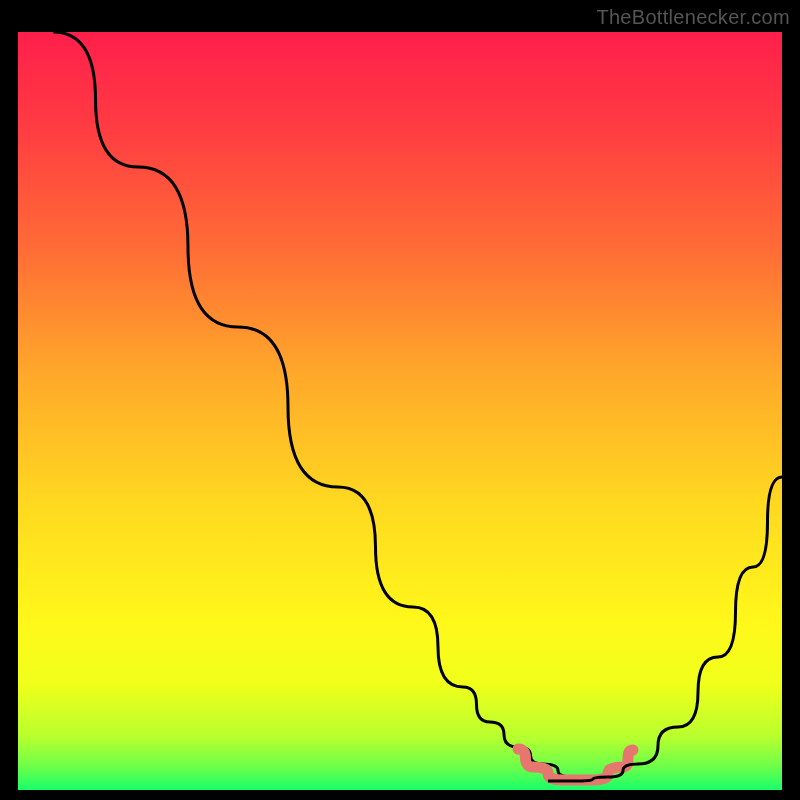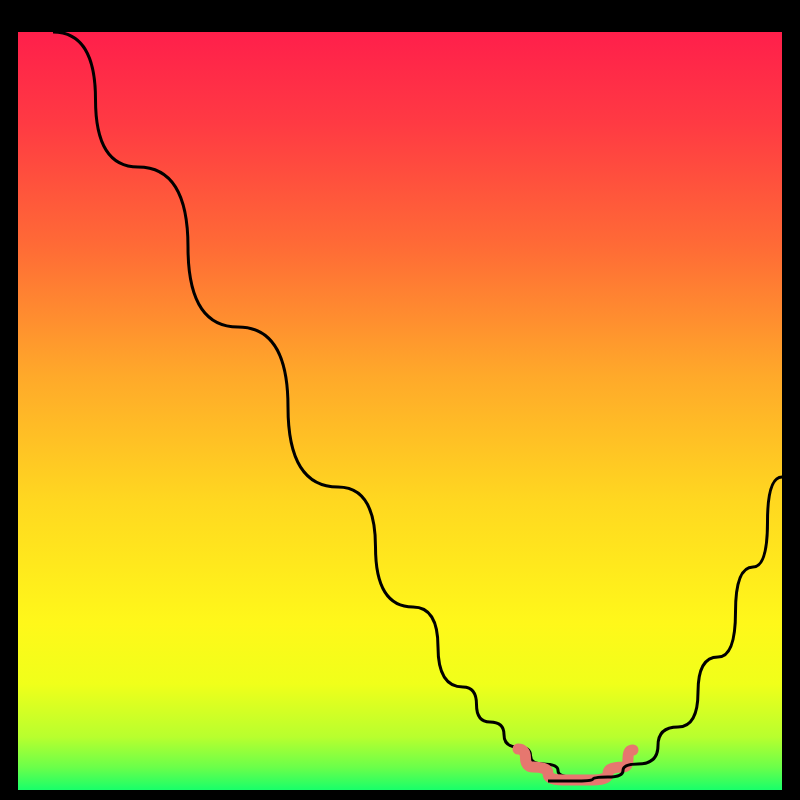--- a/index.html
+++ b/index.html
@@ -4,20 +4,21 @@
 <style>
 *{margin:0;padding:0;box-sizing:border-box}
 html,body{width:800px;height:800px;background:#000;overflow:hidden}
 .wrap{position:relative;width:800px;height:800px;background:#000}
 .brand{position:absolute;top:6px;right:10px;color:#555;font:20px Arial,sans-serif;letter-spacing:.3px}
 svg{position:absolute;left:18px;top:32px}
 </style>
 </head>
 <body>
 <div class="wrap">
+  <div class="brand">TheBottlenecker.com</div>
   <svg width="764" height="758" viewBox="0 0 764 758">
     <defs>
       <linearGradient id="bg" x1="0" y1="0" x2="0" y2="1">
         <stop offset="0%" stop-color="#ff1f4b"></stop>
         <stop offset="12%" stop-color="#ff3a43"></stop>
         <stop offset="28%" stop-color="#ff6a36"></stop>
         <stop offset="45%" stop-color="#ffa82a"></stop>
         <stop offset="62%" stop-color="#ffd820"></stop>
         <stop offset="78%" stop-color="#fff81a"></stop>
         <stop offset="86%" stop-color="#f0ff1a"></stop>

